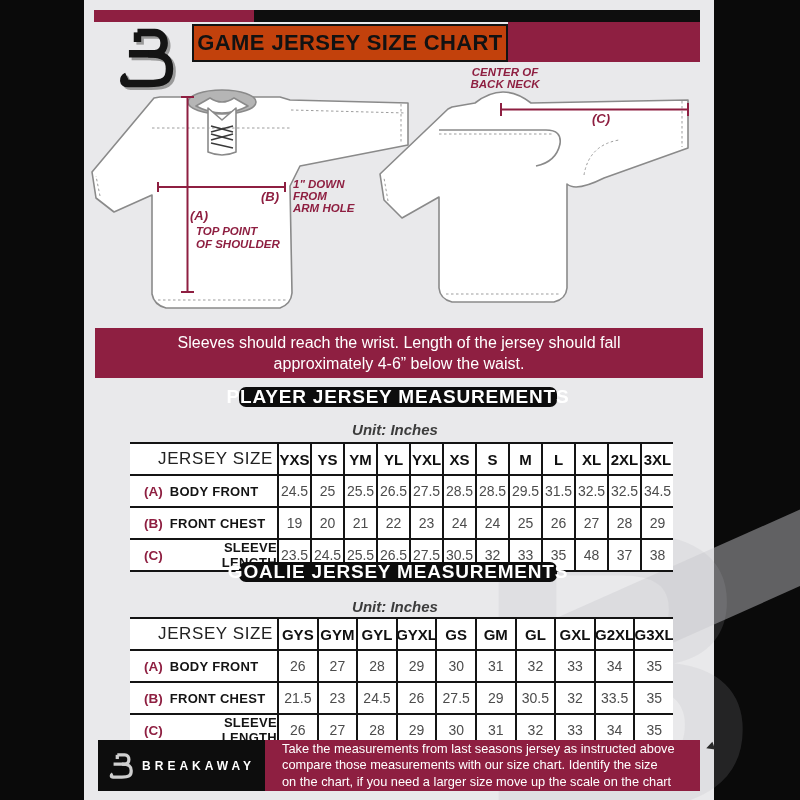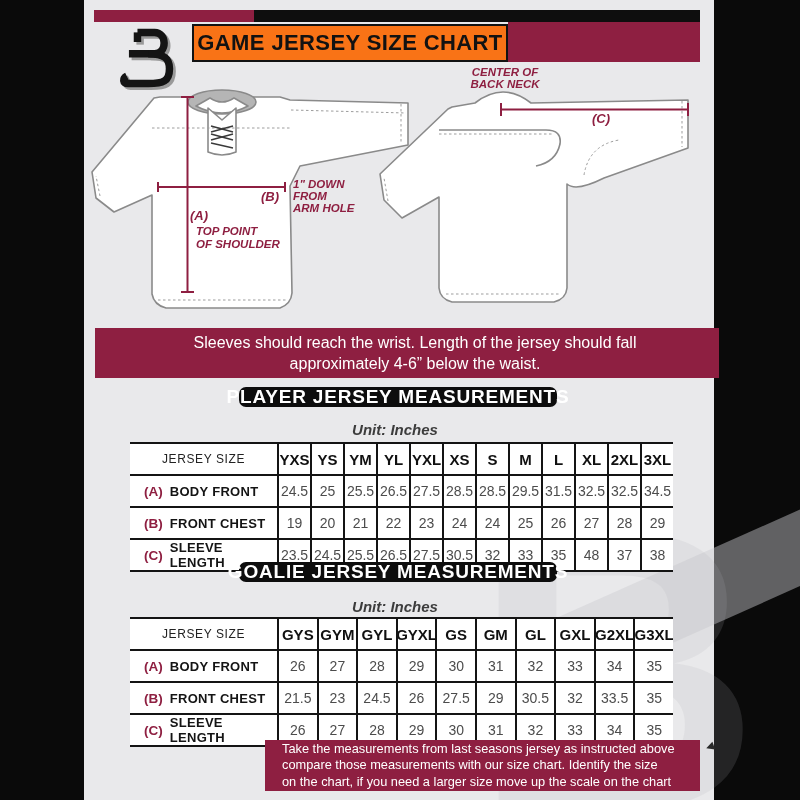--- a/index.html
+++ b/index.html
@@ -9,44 +9,44 @@
   .abs{position:absolute;}
   
   .wm-b{position:absolute;left:388px;top:470px;font-size:400px;font-weight:800;
         color:rgba(175,175,180,0.16);line-height:1;pointer-events:none;}
   .wm-band{position:absolute;left:430px;top:560px;width:360px;height:70px;background:rgba(205,205,209,0.45);
         transform:rotate(-24deg);pointer-events:none;}
   
   .topbar-maroon{left:94px;top:10px;width:160px;height:12px;background:#8e1f41;}
   .topbar-black{left:254px;top:10px;width:446px;height:12px;background:#0e0e0e;}
   .hdr-maroon-block{left:508px;top:22px;width:192px;height:40px;background:#8e1f41;}
-  .title-box{left:192px;top:24px;width:316px;height:38px;background:#f97316;border:2px solid #121212;
+  .title-box{left:192px;top:24px;width:316px;height:38px;background:#c2410c;border:2px solid #121212;
         display:flex;align-items:center;justify-content:center;box-sizing:border-box;}
   .title-box span{font-size:22px;font-weight:800;letter-spacing:0.4px;color:#121212;white-space:nowrap;}
   
   .banner{left:95px;top:328px;width:608px;height:50px;background:#8e1f41;color:#fff;
-        display:flex;flex-direction:column;align-items:center;justify-content:center;padding-left:16px;}
+        display:flex;flex-direction:column;align-items:center;justify-content:center;}
   .banner div{font-size:16px;line-height:21px;}
   
   .sec-title{width:318px;height:20px;background:#0d0d0d;border-radius:7px;color:#fff;
         display:flex;align-items:center;justify-content:center;}
   .sec-title span{font-size:19px;font-weight:800;letter-spacing:0.8px;white-space:nowrap;}
   .unit{width:630px;left:80px;text-align:center;font-size:15px;font-weight:700;font-style:italic;color:#3c3c3c;}
   
   .sizetable{position:absolute;background:#fff;}
   .trow{display:grid;height:30px;border-bottom:2px solid #141414;}
   .trow.head{border-top:2px solid #141414;}
   .cell{display:flex;align-items:center;justify-content:center;overflow:hidden;}
   .labelcell{justify-content:flex-start;padding-left:14px;}
   .szcell{border-left:2px solid #141414;}
-  .corner{font-size:12px;letter-spacing:0.6px;color:#222;width:100%;display:flex;justify-content:center;padding-left:0;}
+  .corner{font-size:17px;letter-spacing:0.6px;color:#222;width:100%;display:flex;justify-content:center;padding-left:12px;}
   .sizehead{font-size:15px;font-weight:700;color:#101010;}
   .num{font-size:14px;color:#4c4c4c;}
   .rowkey{color:#8e1f41;font-weight:800;font-size:13.5px;margin-right:7px;}
-  .rowlabel{color:#141414;font-weight:700;font-size:13px;letter-spacing:0.3px;}
+  .rowlabel{color:#141414;font-weight:700;font-size:13px;letter-spacing:0.3px;text-align:right;}
   
   .foot-black{left:98px;top:740px;width:167px;height:51px;background:#0d0d0d;
         display:flex;align-items:center;justify-content:center;gap:8px;}
   .foot-brand{color:#fff;font-size:12px;font-weight:700;letter-spacing:4px;}
   .foot-maroon{left:265px;top:740px;width:435px;height:51px;background:#8e1f41;color:#fff;
         display:flex;flex-direction:column;justify-content:center;padding:0 17px;box-sizing:border-box;}
   .foot-maroon div{font-size:12.8px;line-height:16.5px;white-space:nowrap;}
   .cursor-artifact{left:706px;top:743px;width:0;height:0;border-left:8px solid #2a2a2a;
         border-top:4px solid transparent;border-bottom:4px solid transparent;transform:rotate(160deg);}
   svg text{font-family:"Liberation Sans",sans-serif;}
@@ -283,19 +283,29 @@
         <div class="cell szcell num">29</div>
         <div class="cell szcell num">30</div>
         <div class="cell szcell num">31</div>
         <div class="cell szcell num">32</div>
         <div class="cell szcell num">33</div>
         <div class="cell szcell num">34</div>
         <div class="cell szcell num">35</div>
       </div>
     </div>
 
+  <div class="abs foot-black">
+    <svg width="26" height="28" viewBox="0 0 56 60">
+      <g fill="none" stroke="#cfcfcf" stroke-width="7">
+        <path d="M20,6 H36 C48,6 48,26 36,26 H12"></path>
+        <path d="M20,6 V15"></path>
+        <path d="M30,26 C46,26 50,31 50,40 C50,52 44,54 30,54 H11 C6,54 6,49 10,47"></path>
+      </g>
+    </svg>
+    <span class="foot-brand">BREAKAWAY</span>
+  </div>
   <div class="abs foot-maroon">
     <div>Take the measurements from last seasons jersey as instructed above</div>
     <div>compare those measurements  with our size chart. Identify the size</div>
     <div>on the chart, if you need a larger size move up the scale on the chart</div>
   </div>
   <div class="abs cursor-artifact"></div>
 </div>
 
 </body></html>

